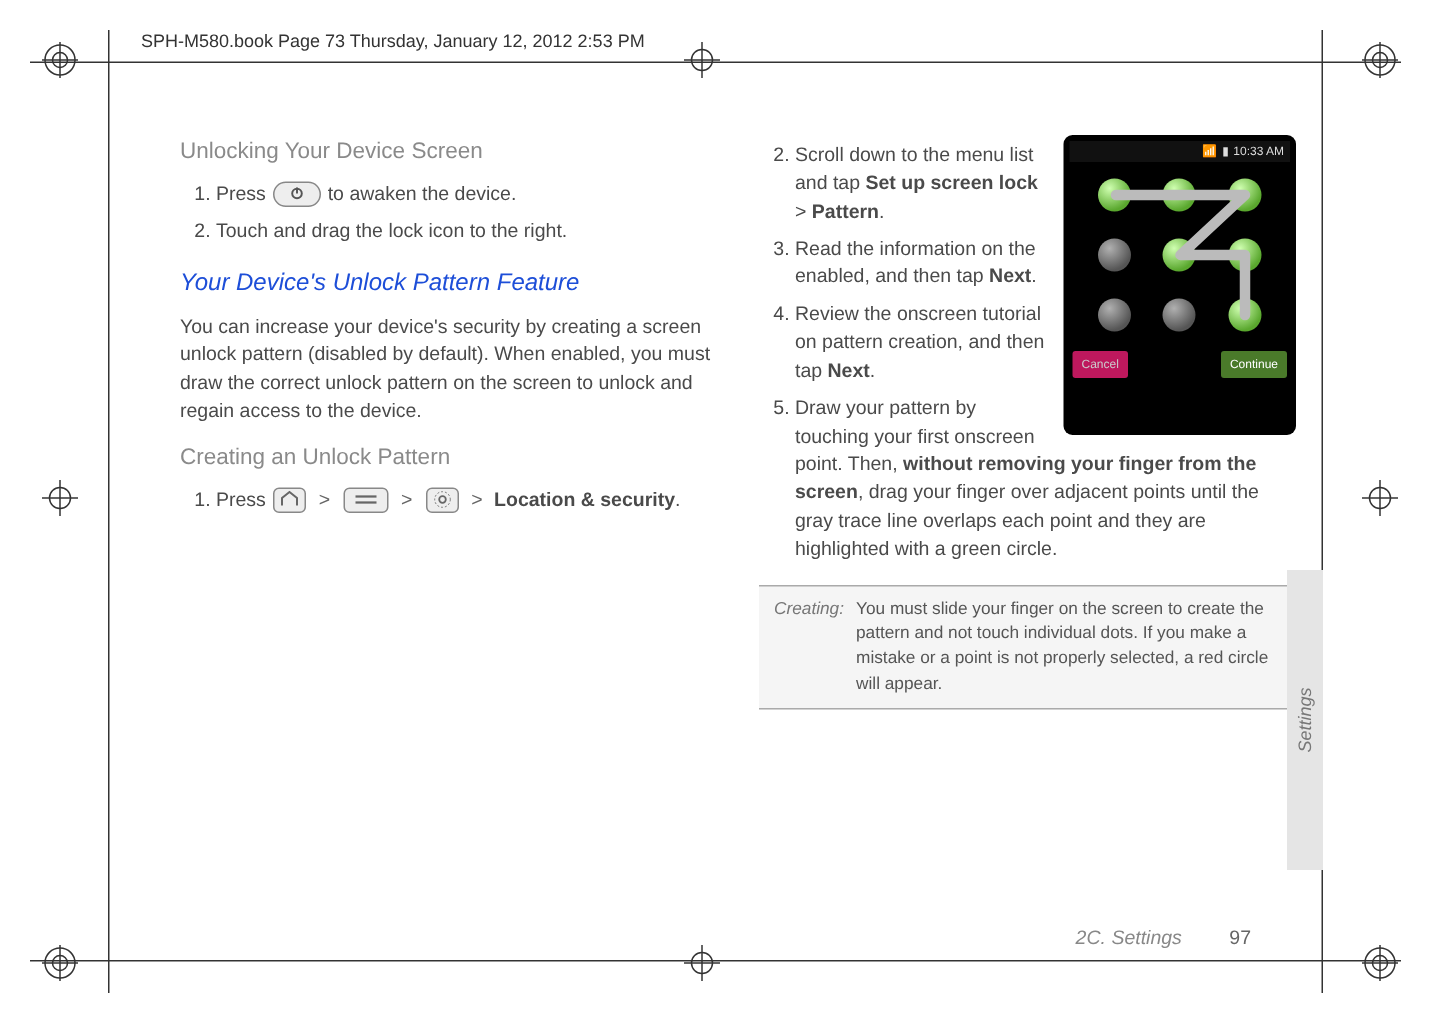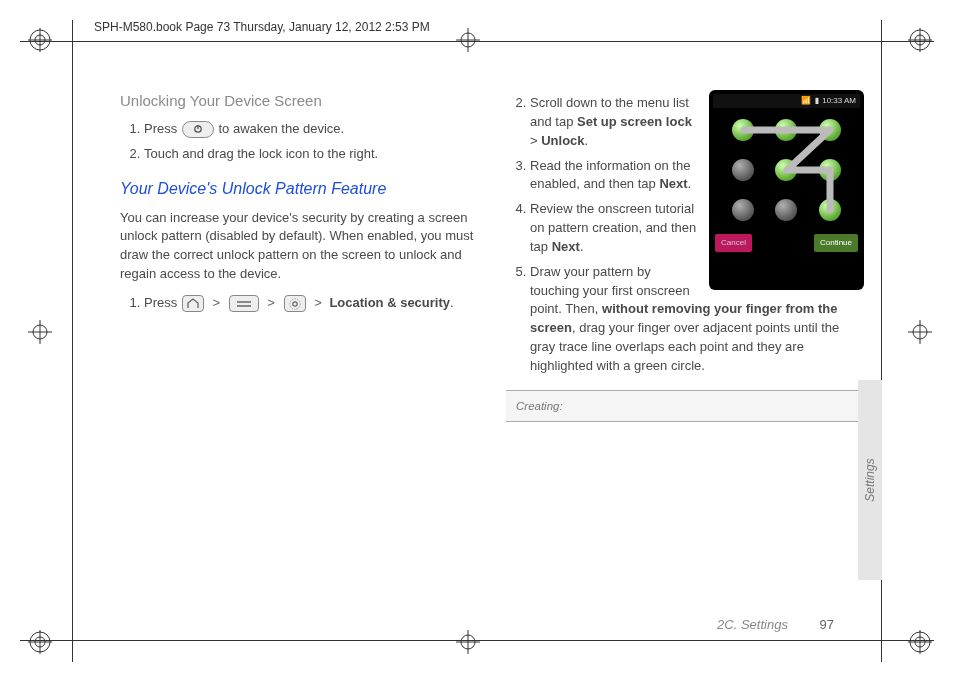--- a/index.html
+++ b/index.html
@@ -287,20 +287,21 @@
               </svg>
           </span>
           <span> to awaken the device.</span>
         </li>
         <li>Touch and drag the lock icon to the right.</li>
       </ol>
 
       <h3 class="sub2">Your Device's Unlock Pattern Feature</h3>
       <p class="body-p">You can increase your device's security by creating a screen unlock pattern (disabled by default). When enabled, you must draw the correct unlock pattern on the screen to unlock and regain access to the device.</p>
 
+      <h3 class="sub">Creating an Unlock Pattern</h3>
       <ol>
         <li>
           <span>Press </span>
           <span class="icon-pill rounded-sq">
             <svg width="14" height="12" viewBox="0 0 14 12">
                 <path d="M2 10 L2 5 L7 1 L12 5 L12 10" fill="none" stroke="#666" stroke-width="1.3"></path>
               </svg>
           </span>
           <span class="gt">&gt;</span>
           <span class="icon-pill rounded-sq" style="width:30px;">
@@ -363,35 +364,36 @@
             </div>
         </div>
         <div class="dev-btns">
           <div class="dev-btn">Cancel</div>
           <div class="dev-btn cont">Continue</div>
         </div>
       </div>
 
       <ol start="2">
         <li>
-          <span>Scroll down to the menu list and tap </span><span class="bold">Set up screen lock</span><span> &gt; </span><span class="bold">Unlock</span><span>.</span>
+          <span>Scroll down to the menu list and tap </span><span class="bold">Set up screen lock</span><span> &gt; </span><span class="bold">Pattern</span><span>.</span>
         </li>
         <li>
           <span>Read the information on the enabled, and then tap </span><span class="bold">Next</span><span>.</span>
         </li>
         <li>
           <span>Review the onscreen tutorial on pattern creation, and then tap </span><span class="bold">Next</span><span>.</span>
         </li>
         <li>
           <span>Draw your pattern by touching your first onscreen point. Then, </span><span class="bold">without removing your finger from the screen</span><span>, drag your finger over adjacent points until the gray trace line overlaps each point and they are highlighted with a green circle.</span>
         </li>
       </ol>
 
       <div class="note-box">
         <div class="note-label">Creating:</div>
+        <div class="note-text">You must slide your finger on the screen to create the pattern and not touch individual dots. If you make a mistake or a point is not properly selected, a red circle will appear.</div>
       </div>
     </div>
   </div>
 </div>
 
 <div class="side-tab">
   <span>Settings</span>
 </div>
 
 <div class="footer">

